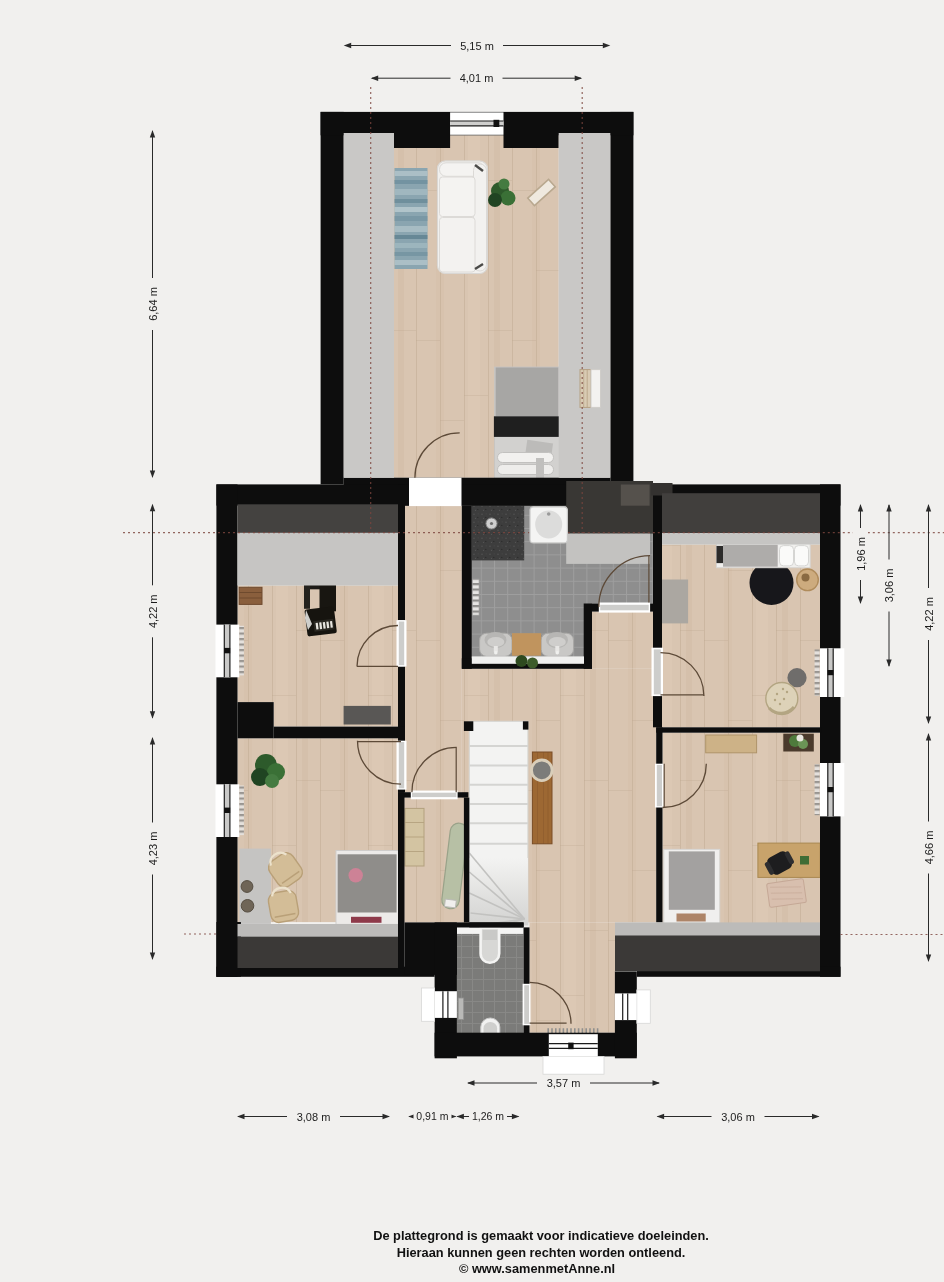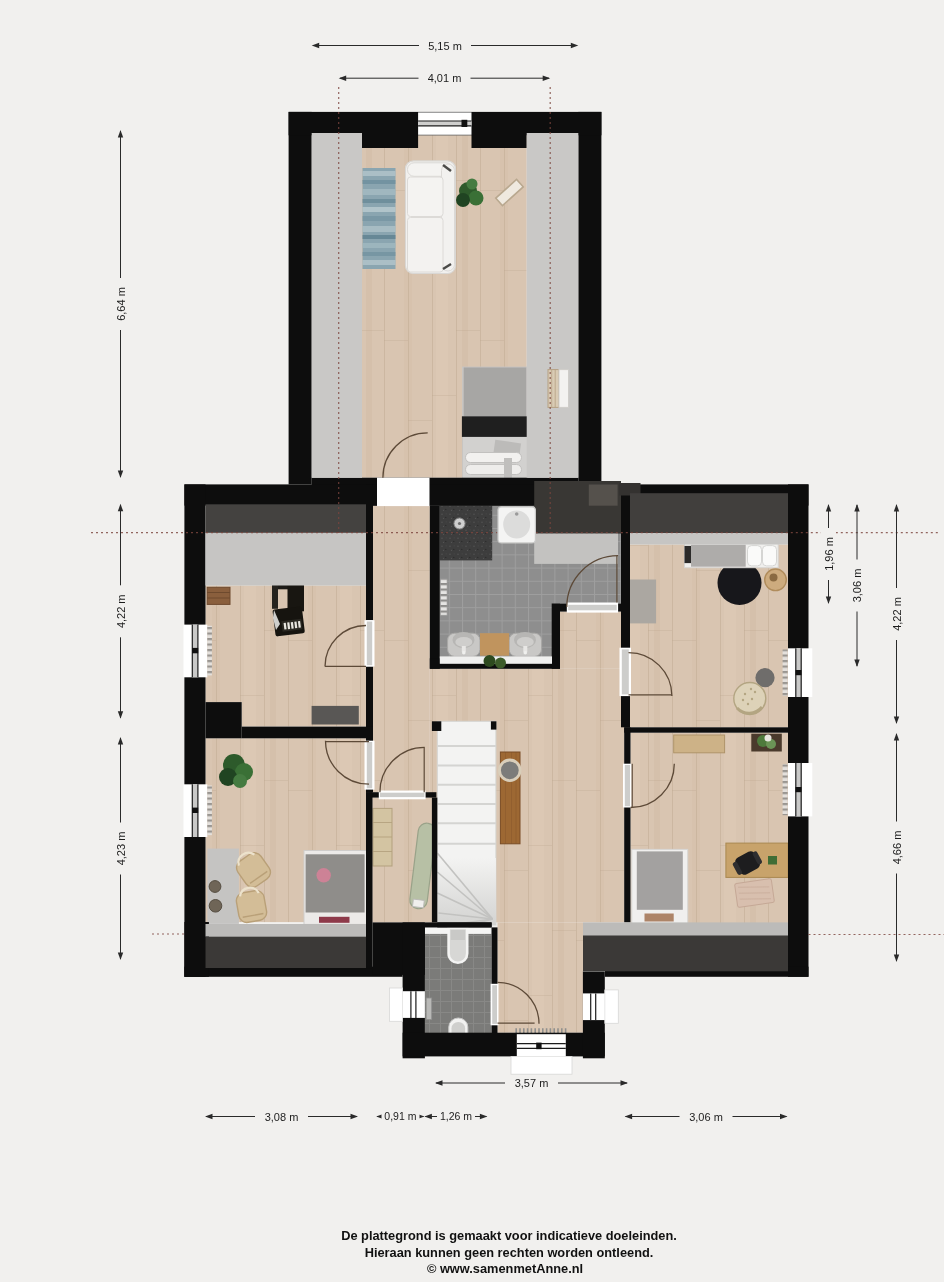--- a/index.html
+++ b/index.html
@@ -1,16 +1,16 @@
 <!DOCTYPE html>
 <html><head>
 <meta charset="utf-8">
 <style>
 html,body{margin:0;padding:0;background:#f1f0ee;}
-#plan{position:relative;width:784px;height:1282px;font-family:"Liberation Sans",sans-serif;}
+#plan{position:relative;width:784px;height:1282px;font-family:"Liberation Sans",sans-serif;padding-left:32px;}
 svg{display:block;}
 </style>
 </head>
 <body>
 <div id="plan">
 <svg width="944" height="1282" viewBox="0 0 944 1282">
 <defs>
 <pattern id="wood" patternUnits="userSpaceOnUse" width="96" height="150">
   <rect width="96" height="150" fill="#d9c5b1"></rect>
   <rect x="20" width="8" height="150" fill="#d6c1ac" opacity="0.7"></rect>

